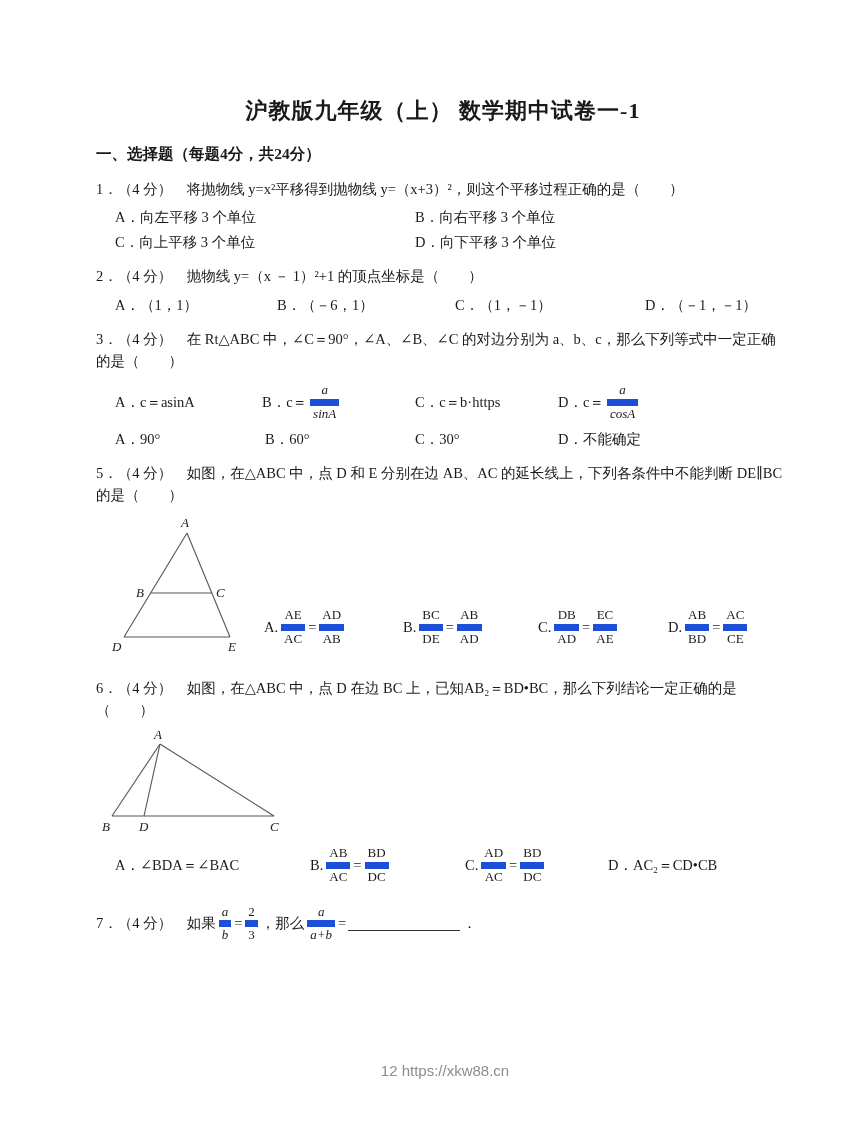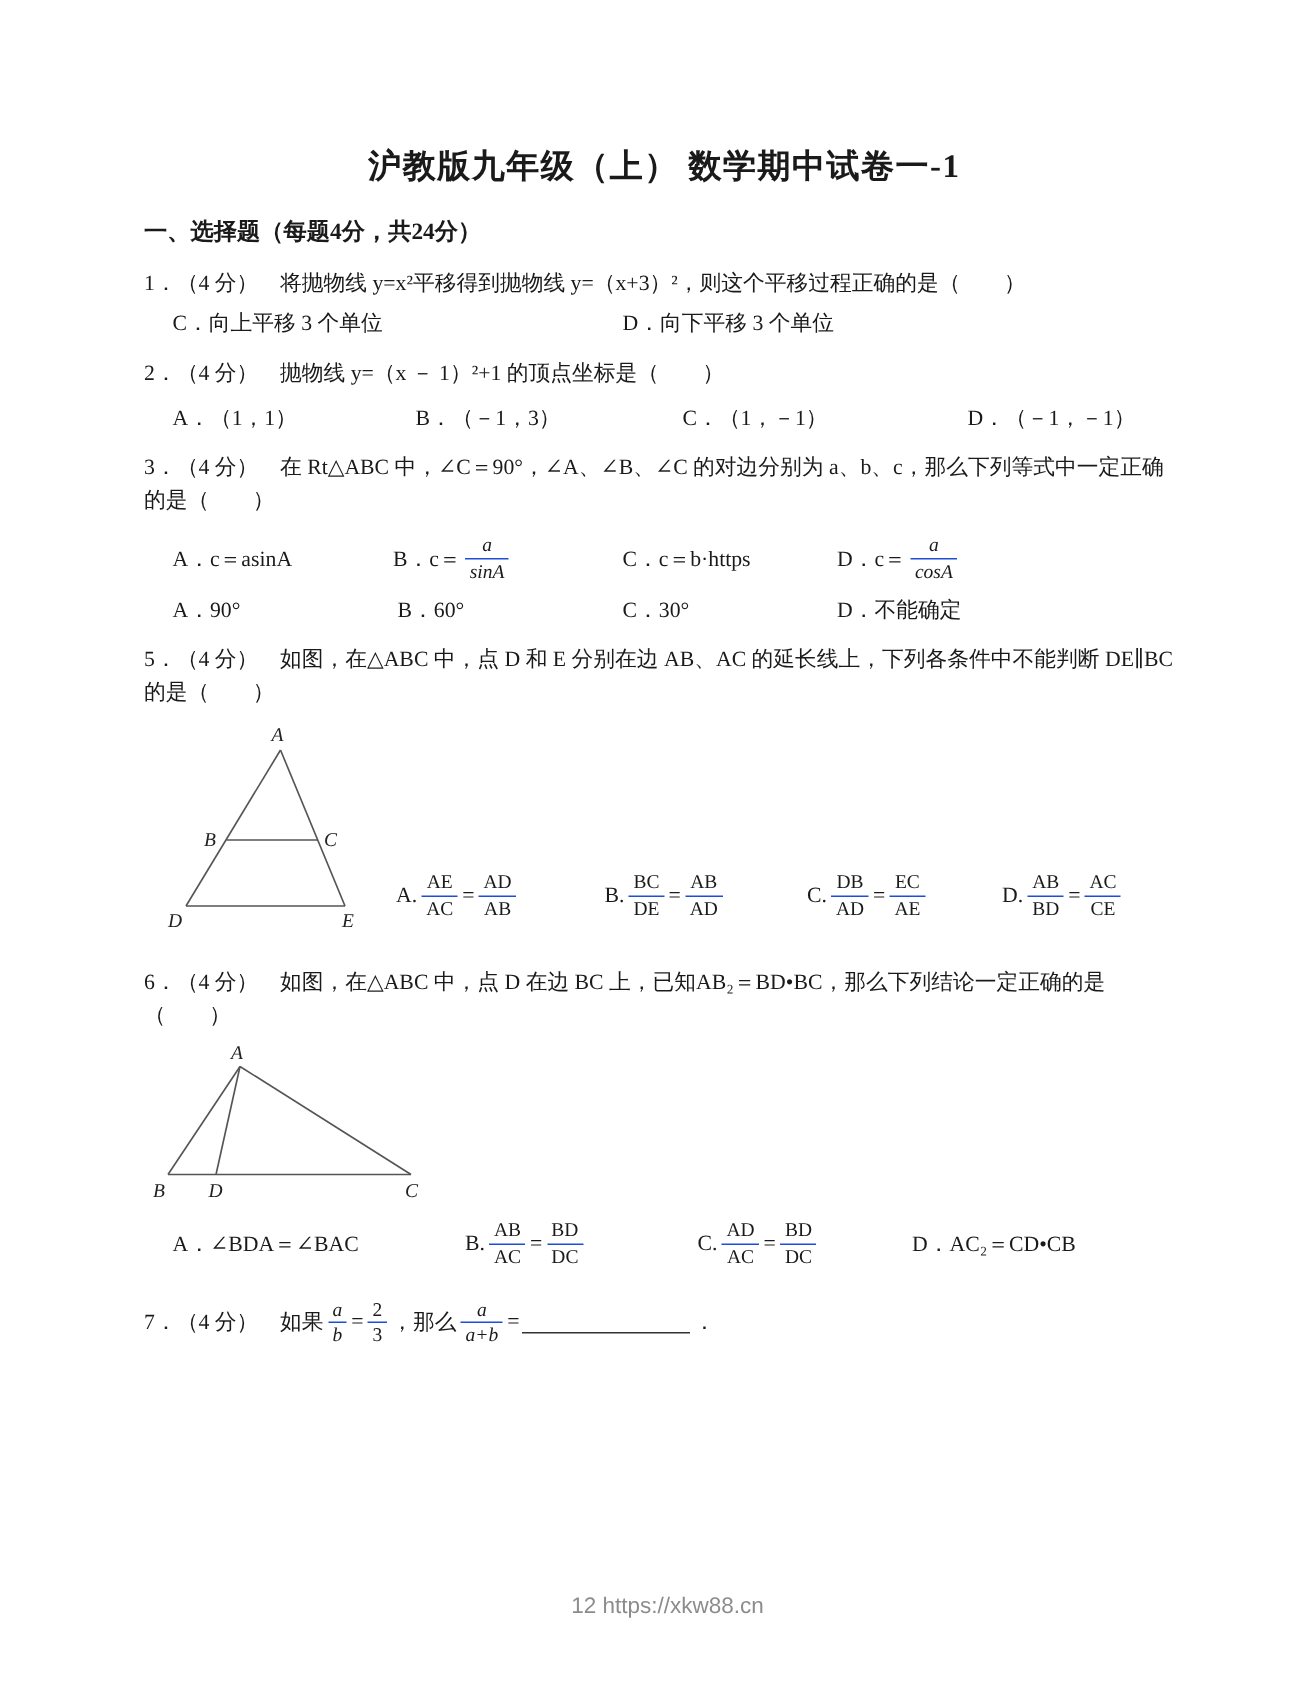--- a/index.html
+++ b/index.html
@@ -11,21 +11,21 @@
   .section { font-weight:bold; font-size:15.5px; margin-top:10px; }
   .stem { font-size:14.5px; line-height:1.55; margin-top:13px; }
   .opts { display:flex; align-items:center; margin-left:19px; font-size:14.5px; margin-top:8px; }
   .opt  { display:inline-flex; align-items:center; white-space:nowrap; }
   .w300{width:300px}.w162{width:162px}.w178{width:178px}.w190{width:190px}
   .w147{width:147px}.w153{width:153px}.w143{width:143px}.w150{width:150px}
   .w195{width:195px}.w155{width:155px}.w139{width:139px}.w135{width:135px}.w130{width:130px}
   .frac { display:inline-block; vertical-align:middle; text-align:center; line-height:1.15;
           font-size:13px; margin:0 3px; }
   .frac .num { display:block; padding:0 3px 1px; }
-  .frac .den { display:block; border-top:1px solid #1d4ed8; padding:1px 3px 0; }
+  .frac .den { display:block; border-top:7px solid #1d4ed8; padding:1px 3px 0; }
   .frac.it { font-style:italic; }
   .figrow { display:flex; align-items:flex-end; margin-top:6px; }
   .figure svg { display:block; }
   .figure text { font-size:13px; font-style:italic; fill:#222; font-family:"Liberation Serif",serif; }
   .figure line { stroke:#555; stroke-width:1.1; fill:none; }
   .q5opts { display:flex; align-items:center; padding-bottom:14px; margin-left:12px; font-size:14.5px; }
   .blank { display:inline-block; width:112px; border-bottom:1px solid #333; height:14px; margin:0 2px; }
   .footer { position:absolute; left:12px; top:1062px; width:100%; text-align:center;
             color:#8c8c8c; font-size:15px; font-family:"Liberation Sans",sans-serif; }
   .q7row { display:flex; align-items:center; font-size:14.5px; margin-top:20px; }
@@ -34,29 +34,33 @@
 </head>
 <body>
 
 <div class="page">
 
   <div class="title">沪教版九年级（上） 数学期中试卷一-1</div>
 
   <div class="section">一、选择题（每题4分，共24分）</div>
 
   <div class="stem">1．（4 分）　将抛物线 y=x²平移得到抛物线 y=（x+3）²，则这个平移过程正确的是（　　）</div>
+  <div class="opts">
+    <div class="opt w300">A．向左平移 3 个单位</div>
+    <div class="opt">B．向右平移 3 个单位</div>
+  </div>
   <div class="opts mt6">
     <div class="opt w300">C．向上平移 3 个单位</div>
     <div class="opt">D．向下平移 3 个单位</div>
   </div>
 
   <div class="stem">2．（4 分）　抛物线 y=（x － 1）²+1 的顶点坐标是（　　）</div>
   <div class="opts">
     <div class="opt w162">A．（1，1）</div>
-    <div class="opt w178">B．（－1，3）</div>
+    <div class="opt w178">B．（－6，1）</div>
     <div class="opt w190">C．（1，－1）</div>
     <div class="opt">D．（－1，－1）</div>
   </div>
 
   <div class="stem">3．（4 分）　在 Rt△ABC 中，∠C＝90°，∠A、∠B、∠C 的对边分别为 a、b、c，那么下列等式中一定正确的是（　　）</div>
   <div class="opts mt10">
     <div class="opt w147">A．c＝asinA</div>
     <div class="opt w153">
       <span>B．c＝</span>
       <span class="frac it">

